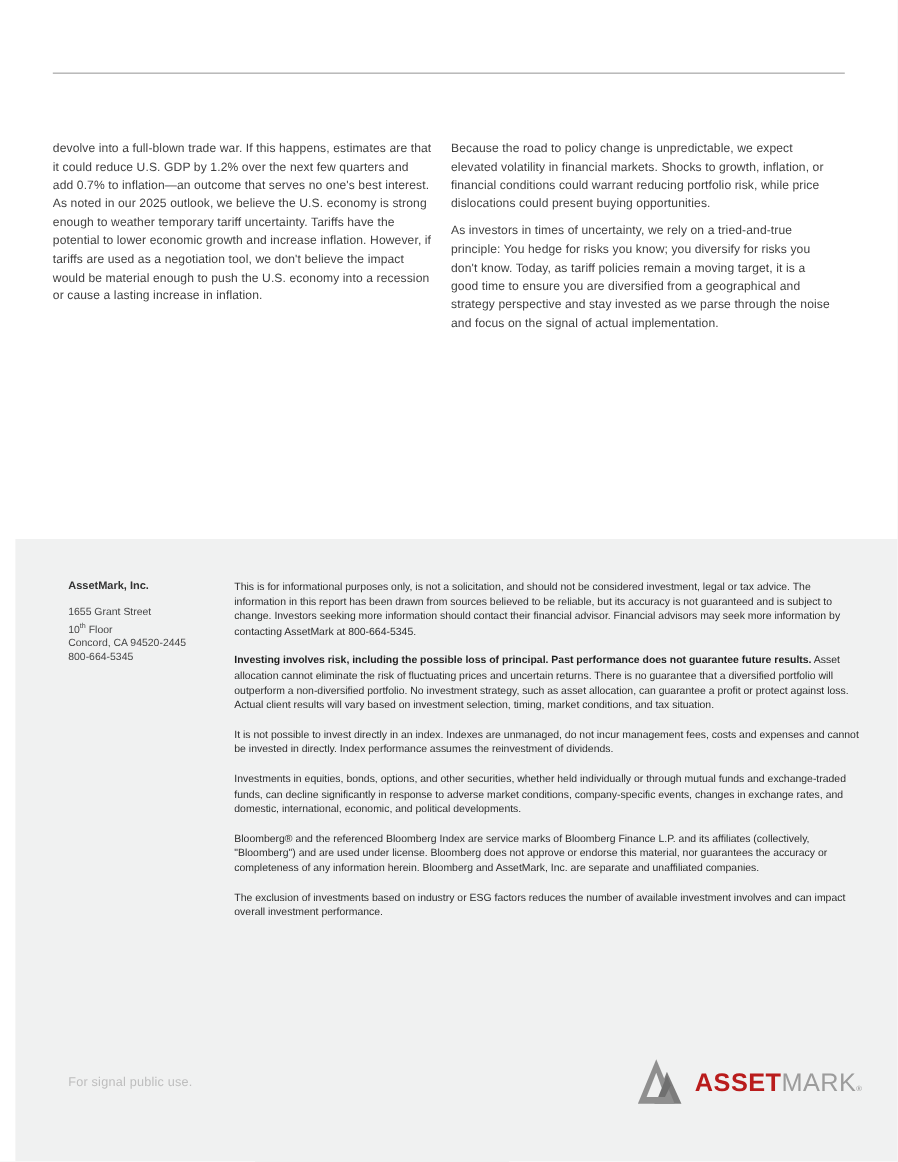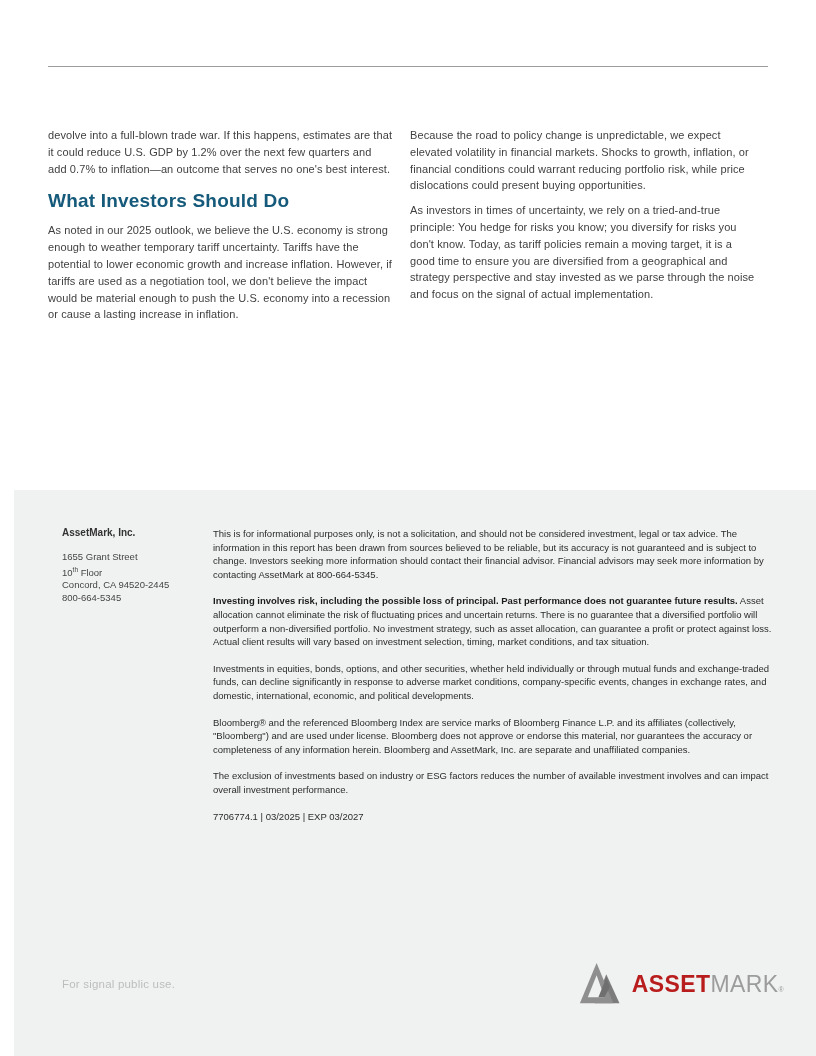--- a/index.html
+++ b/index.html
@@ -122,21 +122,20 @@
   .logo-reg { font-size: 7px; color: #9c9c9c; vertical-align: baseline; }
 </style>
 </head>
 <body>
 
 <div class="top-rule"></div>
 
 <div class="columns">
   <div class="col col-left">
     <p class="body-p">devolve into a full-blown trade war. If this happens, estimates are that it could reduce U.S. GDP by 1.2% over the next few quarters and add 0.7% to inflation—an outcome that serves no one's best interest.</p>
-    <h2 class="section-heading">What Investors Should Do</h2>
     <p class="body-p">As noted in our 2025 outlook, we believe the U.S. economy is strong enough to weather temporary tariff uncertainty. Tariffs have the potential to lower economic growth and increase inflation. However, if tariffs are used as a negotiation tool, we don't believe the impact would be material enough to push the U.S. economy into a recession or cause a lasting increase in inflation.</p>
   </div>
   <div class="col col-right">
     <p class="body-p">Because the road to policy change is unpredictable, we expect elevated volatility in financial markets. Shocks to growth, inflation, or financial conditions could warrant reducing portfolio risk, while price dislocations could present buying opportunities.</p>
     <p class="body-p">As investors in times of uncertainty, we rely on a tried-and-true principle: You hedge for risks you know; you diversify for risks you don't know. Today, as tariff policies remain a moving target, it is a good time to ensure you are diversified from a geographical and strategy perspective and stay invested as we parse through the noise and focus on the signal of actual implementation.</p>
   </div>
 </div>
 
 <div class="footer">
   <div class="footer-inner">
@@ -148,26 +147,26 @@
         <div><span>10</span><sup>th</sup><span> Floor</span></div>
         <div>Concord, CA 94520-2445</div>
         <div>800-664-5345</div>
       </div>
     </div>
 
     <div class="info-col">
 
       <p class="fp"><strong></strong><span>This is for informational purposes only, is not a solicitation, and should not be considered investment, legal or tax advice. The information in this report has been drawn from sources believed to be reliable, but its accuracy is not guaranteed and is subject to change. Investors seeking more information should contact their financial advisor. Financial advisors may seek more information by contacting AssetMark at 800-664-5345.</span></p>
       <p class="fp"><strong>Investing involves risk, including the possible loss of principal. Past performance does not guarantee future results.</strong><span> Asset allocation cannot eliminate the risk of fluctuating prices and uncertain returns. There is no guarantee that a diversified portfolio will outperform a non-diversified portfolio. No investment strategy, such as asset allocation, can guarantee a profit or protect against loss. Actual client results will vary based on investment selection, timing, market conditions, and tax situation.</span></p>
+      <p class="fp"><strong></strong><span>It is not possible to invest directly in an index. Indexes are unmanaged, do not incur management fees, costs and expenses and cannot be invested in directly. Index performance assumes the reinvestment of dividends.</span></p>
       <p class="fp"><strong></strong><span>Investments in equities, bonds, options, and other securities, whether held individually or through mutual funds and exchange-traded funds, can decline significantly in response to adverse market conditions, company-specific events, changes in exchange rates, and domestic, international, economic, and political developments.</span></p>
       <p class="fp"><strong></strong><span>Bloomberg® and the referenced Bloomberg Index are service marks of Bloomberg Finance L.P. and its affiliates (collectively, "Bloomberg") and are used under license. Bloomberg does not approve or endorse this material, nor guarantees the accuracy or completeness of any information herein. Bloomberg and AssetMark, Inc. are separate and unaffiliated companies.</span></p>
       <p class="fp"><strong></strong><span>The exclusion of investments based on industry or ESG factors reduces the number of available investment involves and can impact overall investment performance.</span></p>
 
       <div class="fp copyright">
-        <div>7706774.1 | 03/2025 | EXP 03/2027</div>
       </div>
     </div>
   </div>
 
   <div class="use-note">For signal public use.</div>
 
   <div class="logo">
     <svg class="logo-mark" viewBox="0 0 100 104" xmlns="http://www.w3.org/2000/svg">
       <polygon points="62,30 36,96 92,96" fill="#7c7c7c"></polygon>
       <polygon points="40,4 2,96 78,96" fill="#8f8f8f"></polygon>

